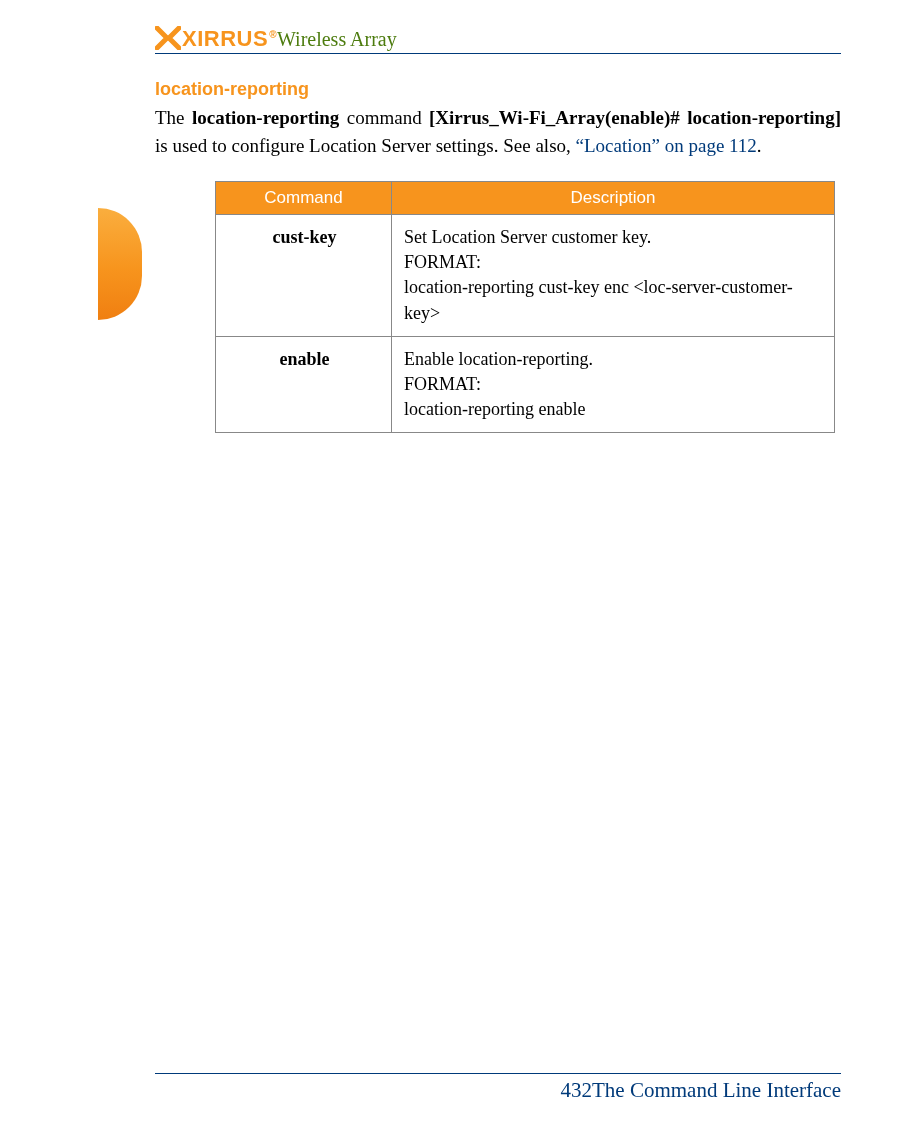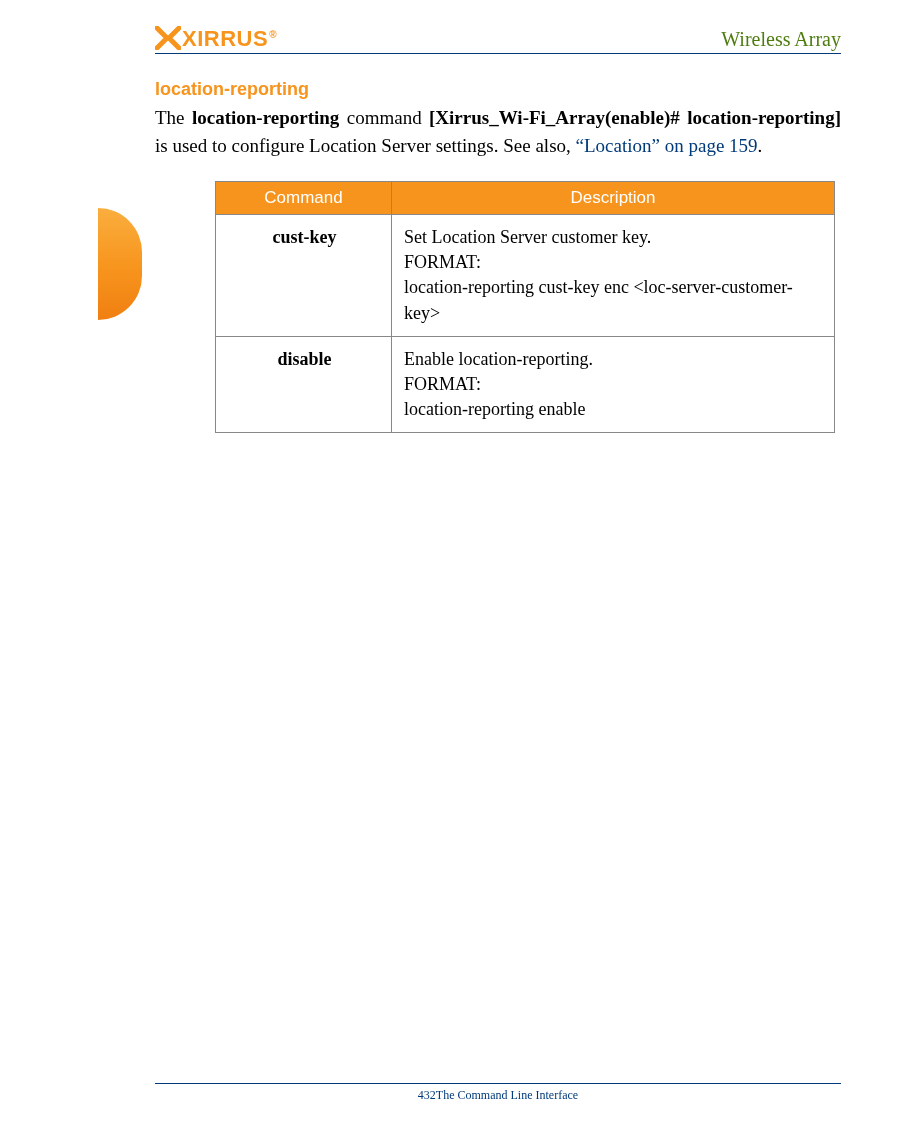--- a/index.html
+++ b/index.html
@@ -14,21 +14,21 @@
     box-sizing: border-box;
   }
   .page {
     padding: 25px 60px 0 155px;
     position: relative;
     height: 100%;
     box-sizing: border-box;
   }
   .header-row {
     display: flex;
-    justify-content: space-between;
+    justify-content: flex-start;
     align-items: flex-end;
     border-bottom: 1.5px solid #003a7a;
     padding-bottom: 2px;
     margin-bottom: 18px;
   }
   .logo-wrap {
     display: flex;
     align-items: center;
     gap: 1px;
     color: #f7941d;
@@ -111,23 +111,23 @@
   .desc-line { display: block; }
   .fmt-label { display: block; }
   .fmt-code { display: block; font-weight: 400; }
   .footer {
     position: absolute;
     left: 155px;
     right: 60px;
     bottom: 30px;
     border-top: 1.5px solid #003a7a;
     display: flex;
-    justify-content: center;
+    justify-content: flex-end;
     color: #003a7a;
-    font-size: 12px;
+    font-size: 21px;
     padding-top: 4px;
   }
 </style>
 </head>
 <body>
 
 <div class="page">
 
   <div class="side-tab"></div>
 
@@ -138,41 +138,41 @@
         <path d="M24 2 L14 12 L24 22" stroke="#f7941d" stroke-width="5" fill="none" stroke-linecap="round"></path>
       </svg>
       <span class="logo-text"><span>XIRRUS</span><sup>®</sup></span>
     </div>
     <div class="header-right">Wireless Array</div>
   </div>
 
   <div class="section-heading">location-reporting</div>
 
   <p class="body-para">
-    <span>The </span><span class="bold">location-reporting</span><span> command </span><span class="bold">[Xirrus_Wi-Fi_Array(enable)# location-reporting]</span><span> is used to configure Location Server settings. See also, </span><span class="link">“Location” on page 159</span><span>.</span>
+    <span>The </span><span class="bold">location-reporting</span><span> command </span><span class="bold">[Xirrus_Wi-Fi_Array(enable)# location-reporting]</span><span> is used to configure Location Server settings. See also, </span><span class="link">“Location” on page 112</span><span>.</span>
   </p>
 
   <table class="cmd">
     <thead>
       <tr>
         <th>Command</th>
         <th>Description</th>
       </tr>
     </thead>
     <tbody>
       <tr>
         <td class="cmd-name">cust-key</td>
         <td>
           <span class="desc-line"> Set Location Server customer key.</span>
           <span class="fmt-label">FORMAT:</span>
           <span class="fmt-code">location-reporting cust-key enc &lt;loc-server-customer-key&gt;</span>
         </td>
       </tr>
       <tr>
-        <td class="cmd-name">disable</td>
+        <td class="cmd-name">enable</td>
         <td>
           <span class="desc-line">Enable location-reporting.</span>
           <span class="fmt-label">FORMAT:</span>
           <span class="fmt-code">location-reporting enable</span>
         </td>
       </tr>
     </tbody>
   </table>
 
   <div class="footer">

